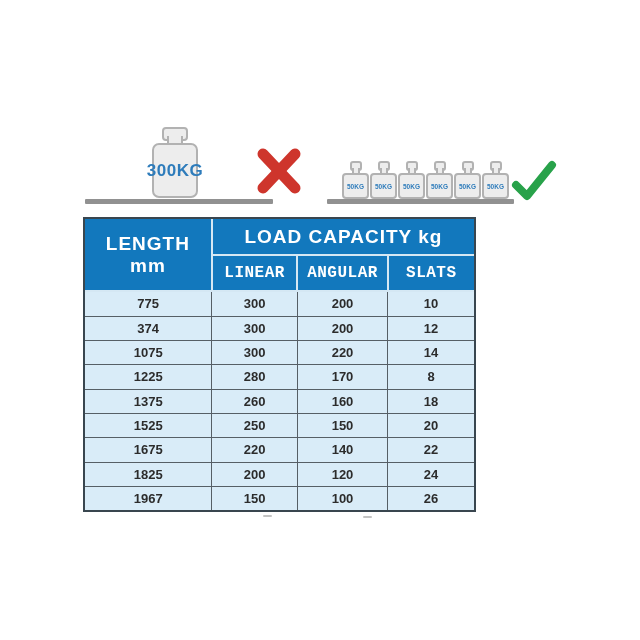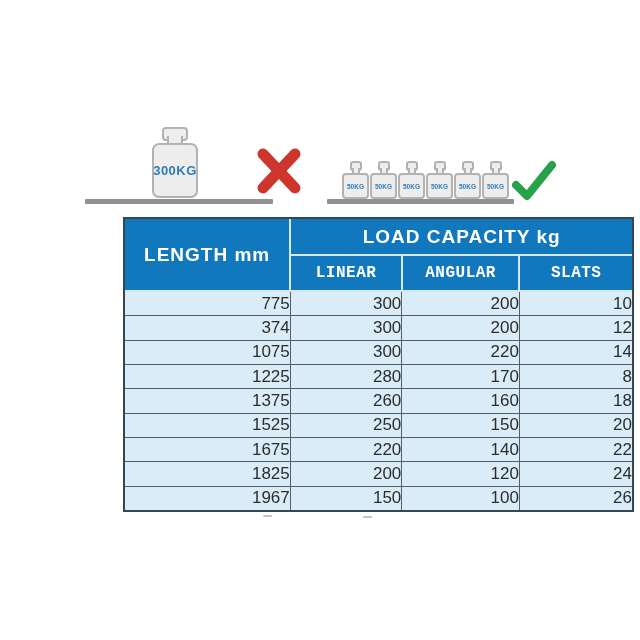--- a/index.html
+++ b/index.html
@@ -21,55 +21,55 @@
   .weight .knob{position:absolute;border-radius:4px;}
   .weight .neck{position:absolute;background:var(--weight-fill);box-sizing:border-box;
     border-left:2px solid var(--weight-border);border-right:2px solid var(--weight-border);}
   .weight .wbody{position:absolute;display:flex;align-items:center;justify-content:center;}
   .wlabel{font-weight:bold;color:var(--weight-label);white-space:nowrap;}
 
   .weight-big{position:absolute;left:152px;top:127px;width:46px;height:72px;}
   .weight-big .knob{left:10px;top:0;width:26px;height:14px;}
   .weight-big .neck{left:15px;top:9px;width:16px;height:8px;}
   .weight-big .wbody{left:0;top:16px;width:46px;height:55px;border-radius:7px;}
-  .weight-big .wlabel{font-size:13px;letter-spacing:0.5px;}
+  .weight-big .wlabel{font-size:17px;letter-spacing:0.5px;}
 
   .small-row{position:absolute;left:342px;top:161px;display:flex;gap:1px;}
   .weight.small{width:27px;height:38px;flex:0 0 auto;}
   .weight.small .knob{left:8px;top:0;width:12px;height:10px;border-radius:3px;}
   .weight.small .neck{left:10px;top:7px;width:8px;height:6px;}
   .weight.small .wbody{left:0;top:12px;width:27px;height:26px;border-radius:4px;}
   .weight.small .wlabel{font-size:6.5px;}
 
   .cross-svg{position:absolute;left:255px;top:146px;}
   .check-svg{position:absolute;left:511px;top:160px;}
 
   .artifact{position:absolute;background:#c3c3c3;border-radius:1px;}
   .artifact.a1{left:263px;top:515px;width:9px;height:2px;}
   .artifact.a2{left:363px;top:516px;width:9px;height:2px;}
 
   
   .table-wrap{
-    position:absolute;left:83px;top:217px;width:511px;height:295px;
-    border:2px solid var(--table-border);box-sizing:border-box;background:var(--row-bg);margin-left:40px;
+    position:absolute;left:83px;top:217px;width:393px;height:295px;
+    border:2px solid var(--table-border);box-sizing:border-box;background:var(--row-bg);
   }
   table{width:100%;height:100%;border-collapse:collapse;table-layout:fixed;}
   thead tr{height:36px;}
   th{
     background:var(--header-bg);color:var(--header-text);font-weight:bold;
     border:2px solid var(--header-divider);padding:0;text-align:center;vertical-align:middle;
   }
   th.main{font-size:19px;letter-spacing:1px;}
   th.sub{font-size:16px;letter-spacing:0.5px;font-family:Liberation Mono, monospace;}
   th.length-th{border-left:none;border-top:none;}
   th.group-th{border-top:none;border-right:none;}
   th.sub:last-child{border-right:none;}
   td{
-    background:var(--row-bg);color:var(--body-text);font-size:17px;text-align:right;
-    vertical-align:middle;border:1px solid var(--grid);padding:0;
+    background:var(--row-bg);color:var(--body-text);font-size:13px;text-align:center;
+    vertical-align:middle;border:1px solid var(--grid);padding:0;font-weight:bold;
   }
   td:first-child{border-left:none;}
   td:last-child{border-right:none;}
   tbody tr:last-child td{border-bottom:none;}
 </style>
 </head>
 <body>
 
 <div class="stage">
 

